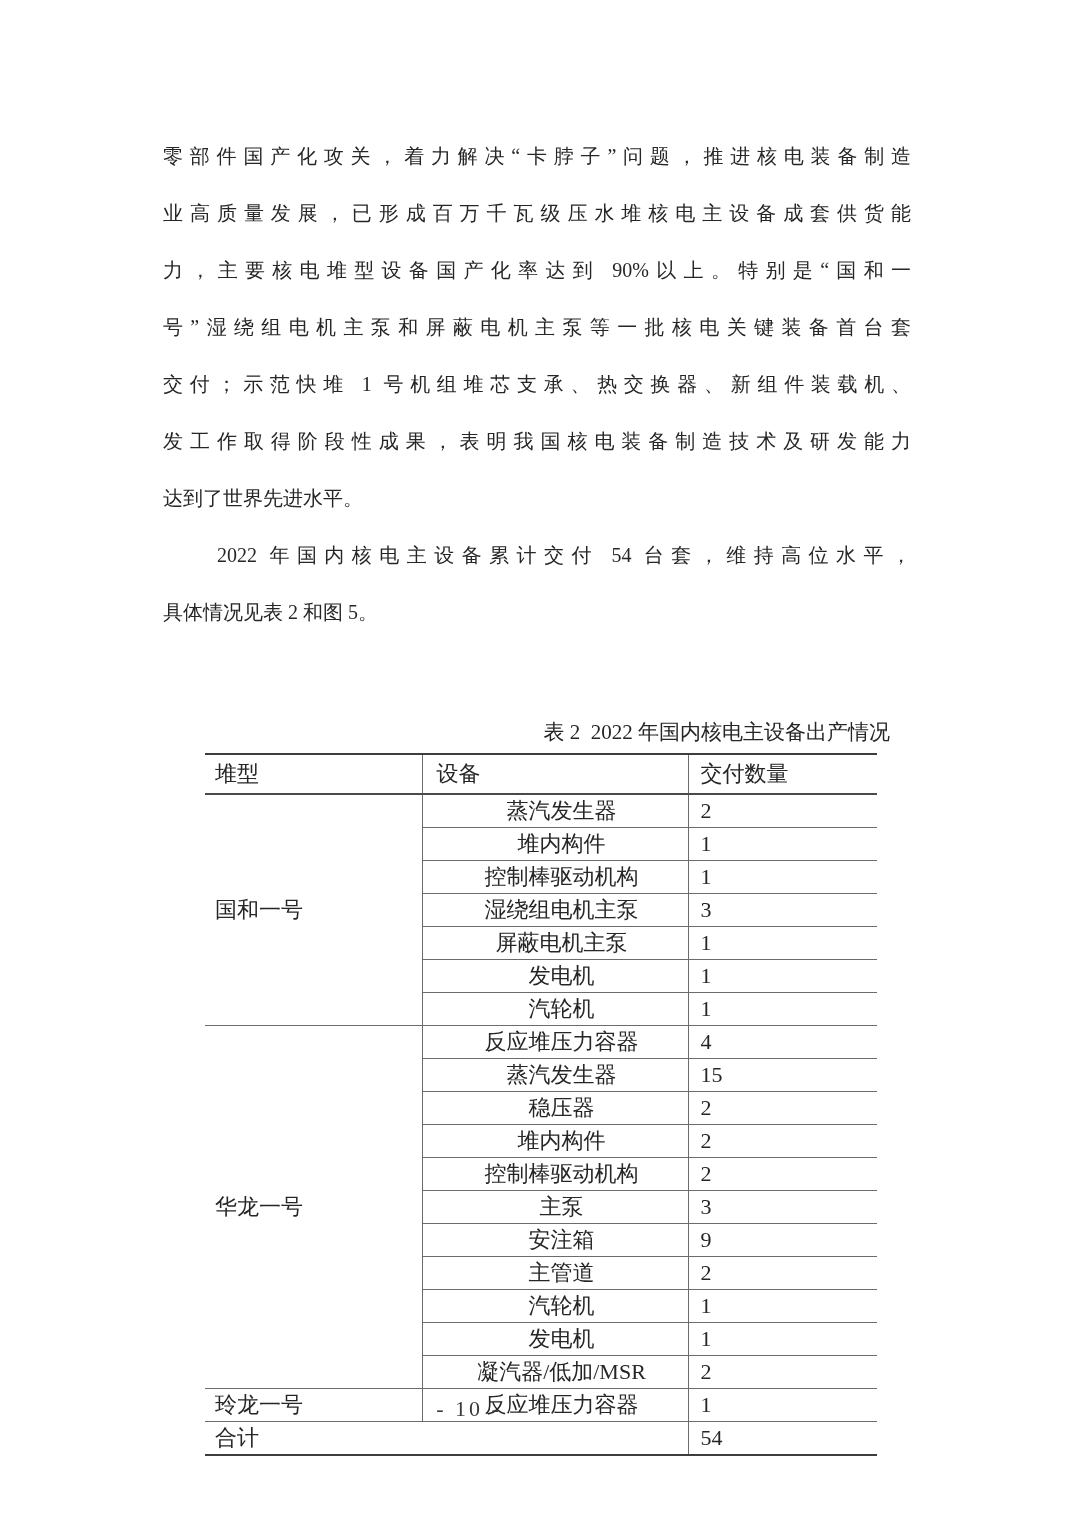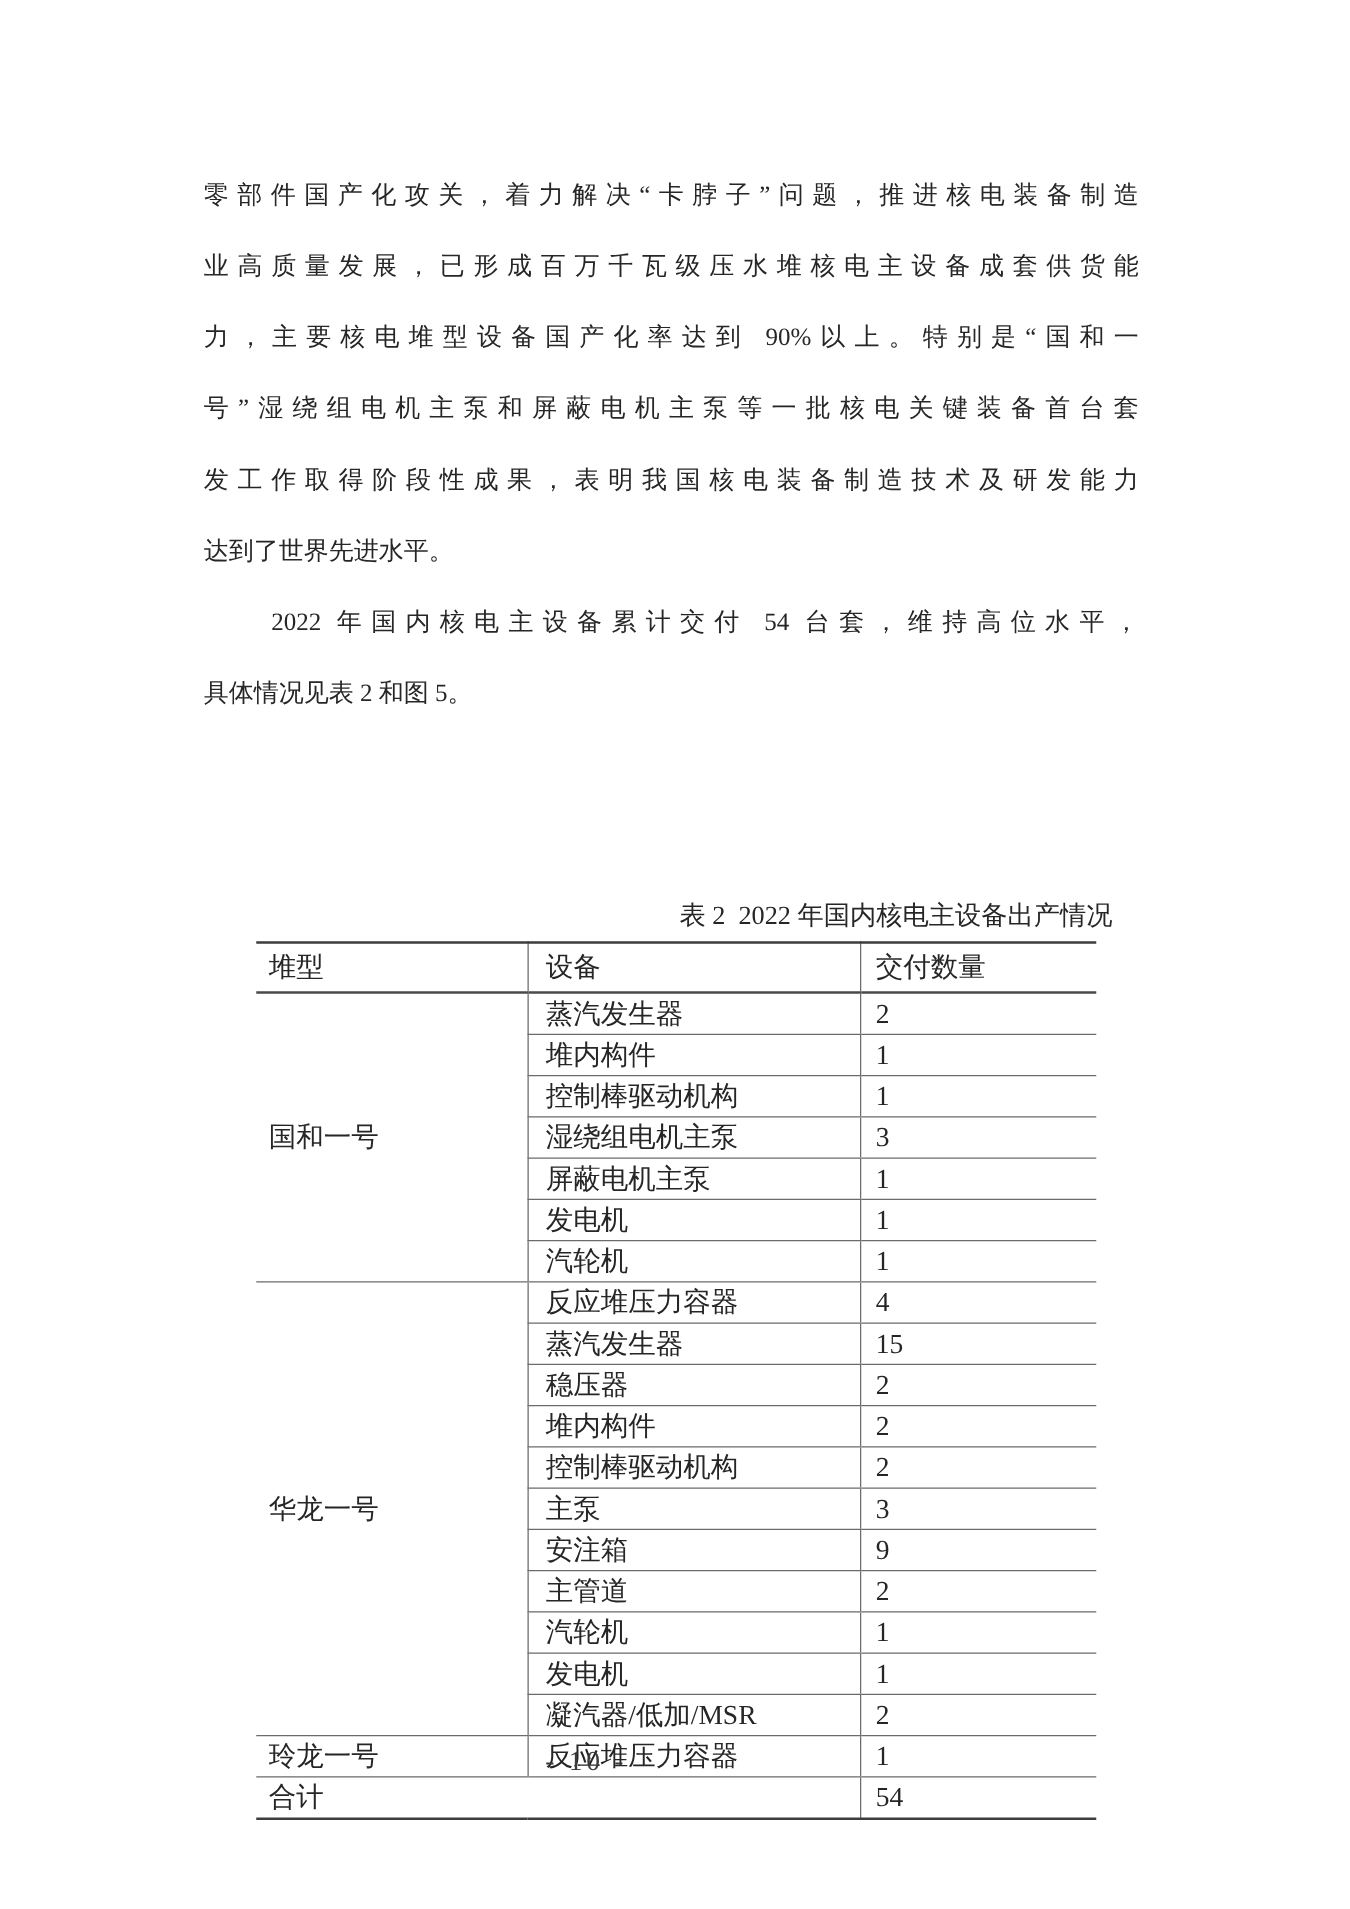--- a/index.html
+++ b/index.html
@@ -12,37 +12,38 @@
   .indent{text-indent:54px;}
   .caption{position:absolute;top:712px;left:218px;width:672px;height:40px;line-height:40px;
            text-align:right;font-size:21px;white-space:pre;}
   table.eq{position:absolute;top:753px;left:205px;width:672px;border-collapse:collapse;
            table-layout:fixed;font-size:22px;
            border-top:2px solid #3d3d3d;border-bottom:2px solid #3d3d3d;}
   table.eq th{font-weight:normal;text-align:left;height:36px;vertical-align:middle;
               border-bottom:2px solid #4a4a4a;}
   table.eq td{height:28px;vertical-align:middle;border-bottom:1px solid #6b6b6b;}
   .c1{padding-left:10px;margin-top:24px;}
-  .c2{padding-left:14px;border-left:1px solid #6b6b6b;}
+  .c2{padding-left:14px;border-left:1px solid #6b6b6b;text-align:center;}
   .c3{padding-left:12px;border-left:1px solid #6b6b6b;}
   td.type{vertical-align:middle;}
   td.ctotal{padding-left:10px;height:29px;}
   .page-number{position:absolute;top:1396px;left:0;width:938px;text-align:center;
                font-size:22px;letter-spacing:3px;color:#3a3a3a;}
 </style>
 </head>
 <body>
 
 <div class="page">
 
   <div class="body-text">
     <p class="tline just">零部件国产化攻关，着力解决“卡脖子”问题，推进核电装备制造</p>
     <p class="tline just">业高质量发展，已形成百万千瓦级压水堆核电主设备成套供货能</p>
     <p class="tline just">力，主要核电堆型设备国产化率达到 90%以上。特别是“国和一</p>
     <p class="tline just">号”湿绕组电机主泵和屏蔽电机主泵等一批核电关键装备首台套</p>
+    <p class="tline just">交付；示范快堆 1 号机组堆芯支承、热交换器、新组件装载机、</p>
     <p class="tline just">发工作取得阶段性成果，表明我国核电装备制造技术及研发能力</p>
     <p class="tline end">达到了世界先进水平。</p>
     <p class="tline just indent">2022 年国内核电主设备累计交付 54 台套，维持高位水平，</p>
     <p class="tline end">具体情况见表 2 和图 5。</p>
   </div>
 
   <div class="caption">表 2  2022 年国内核电主设备出产情况</div>
 
   <table class="eq">
     <colgroup>

